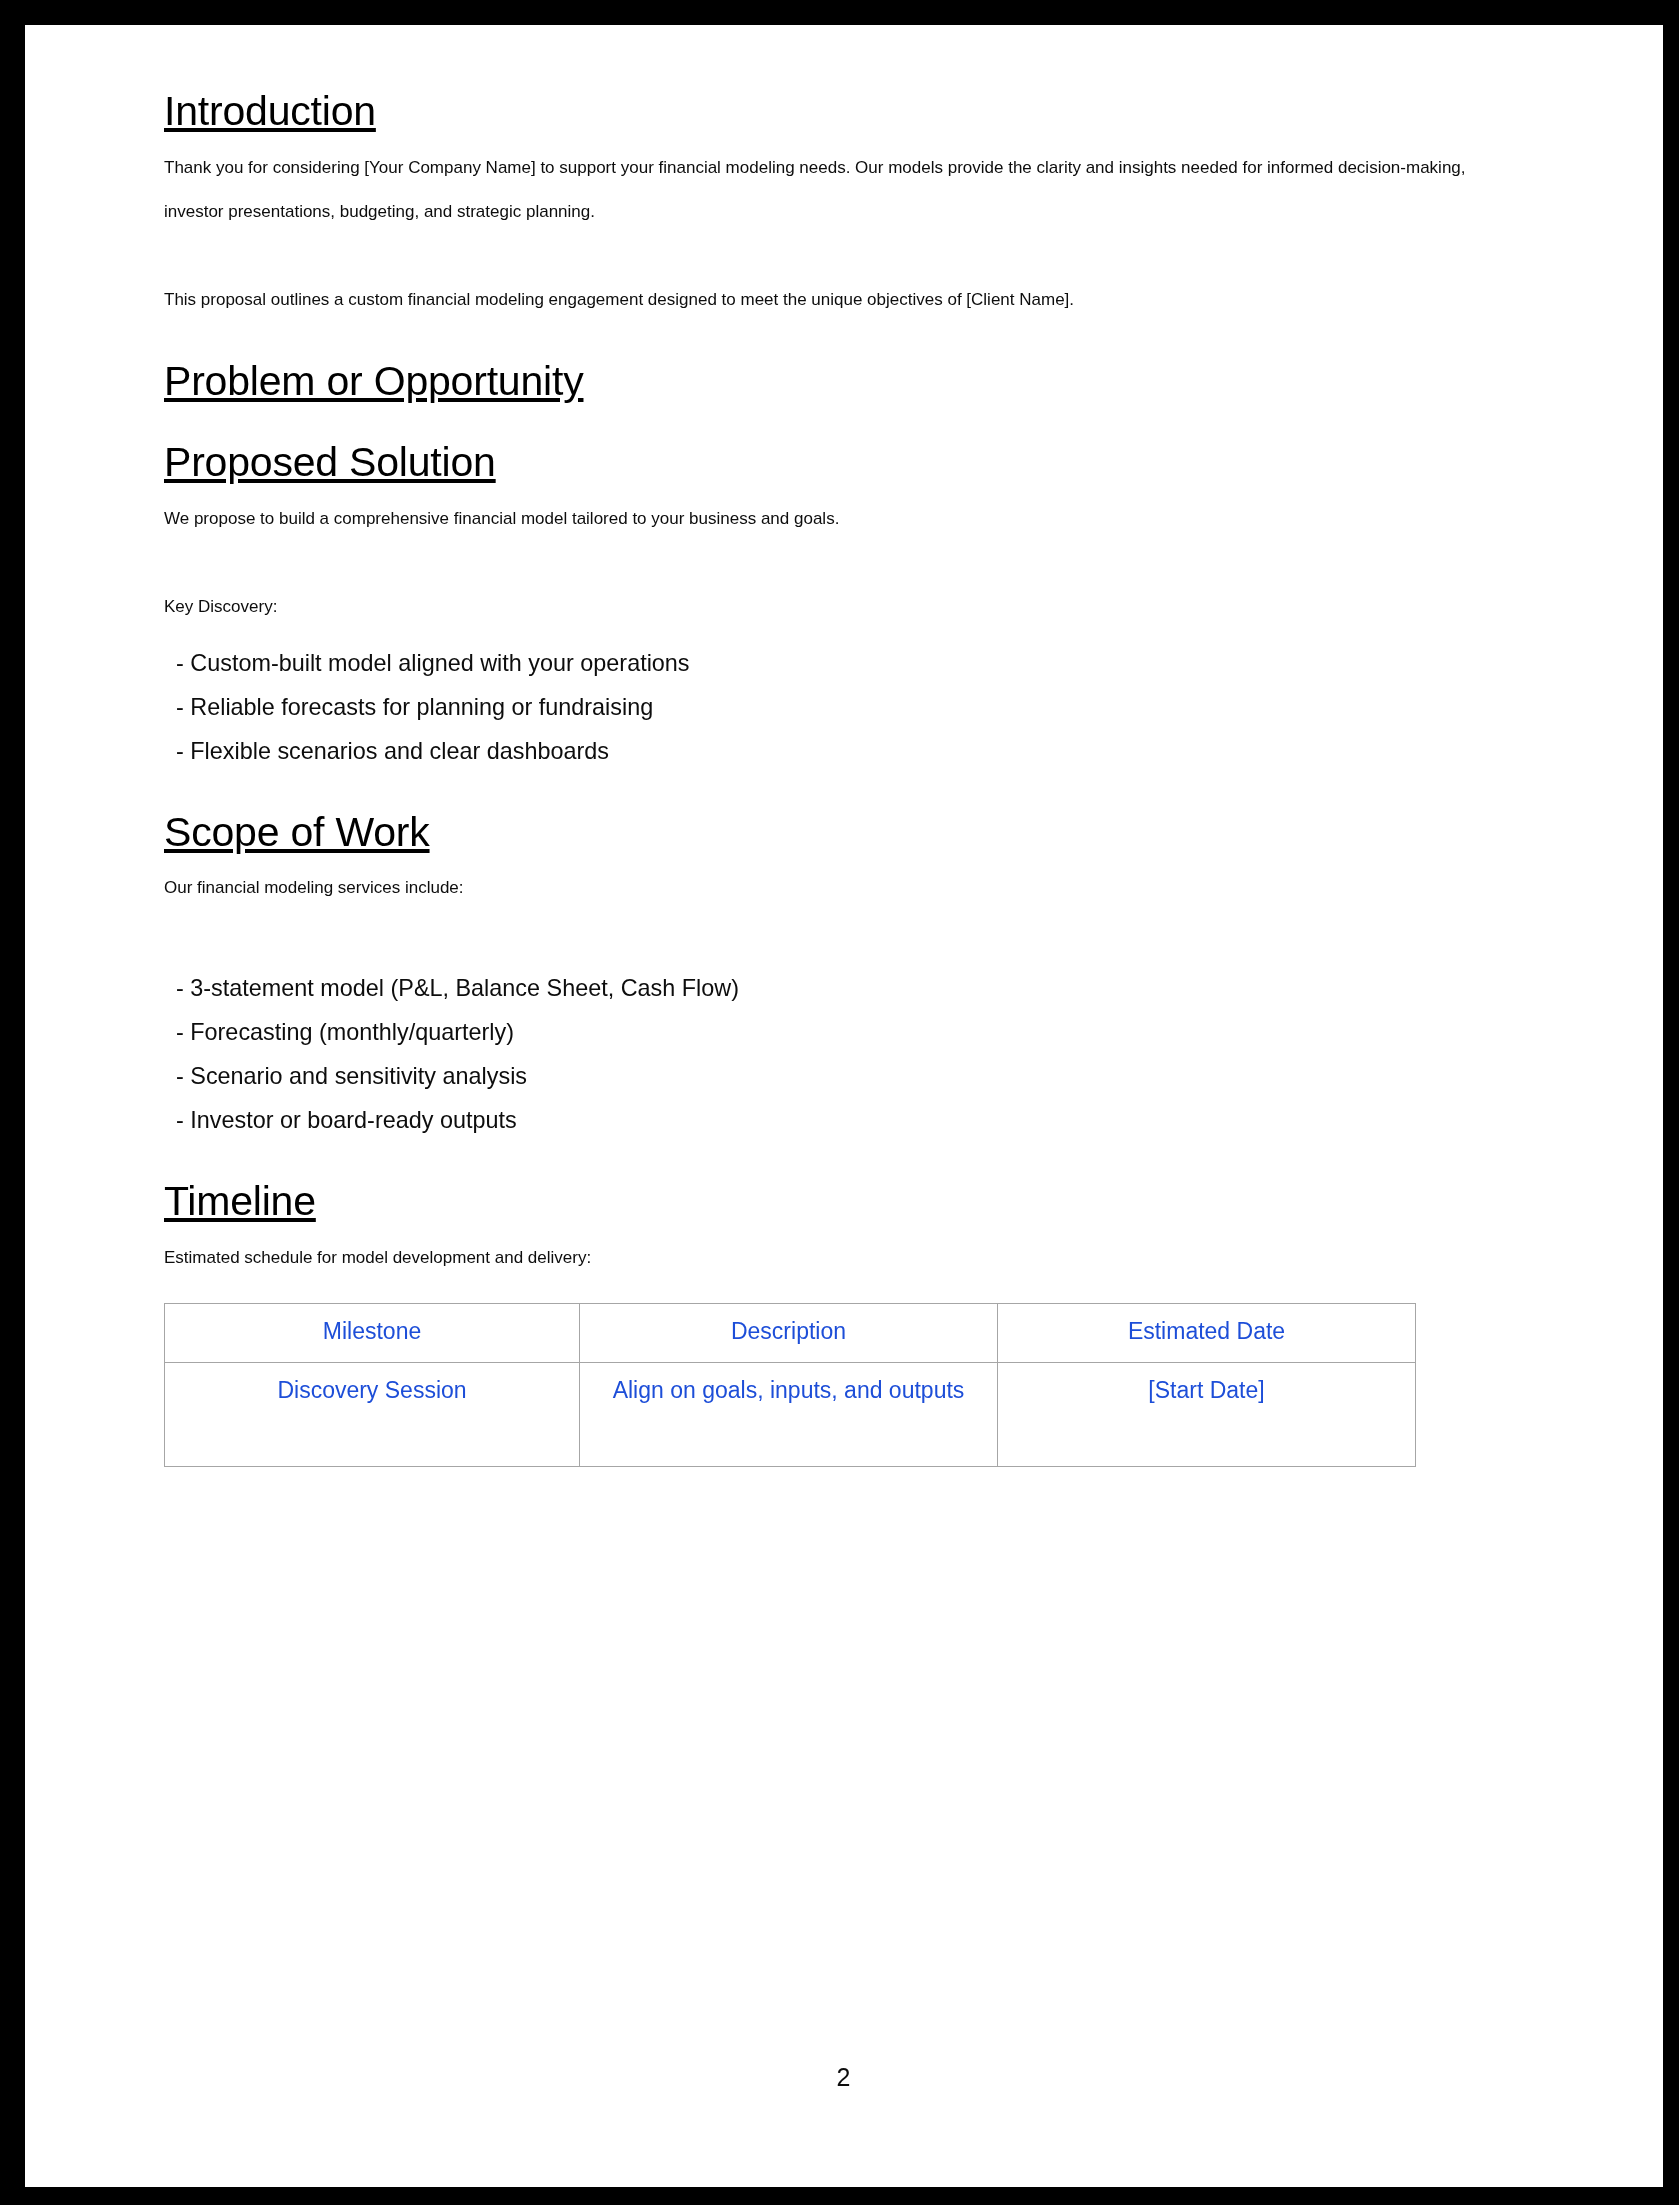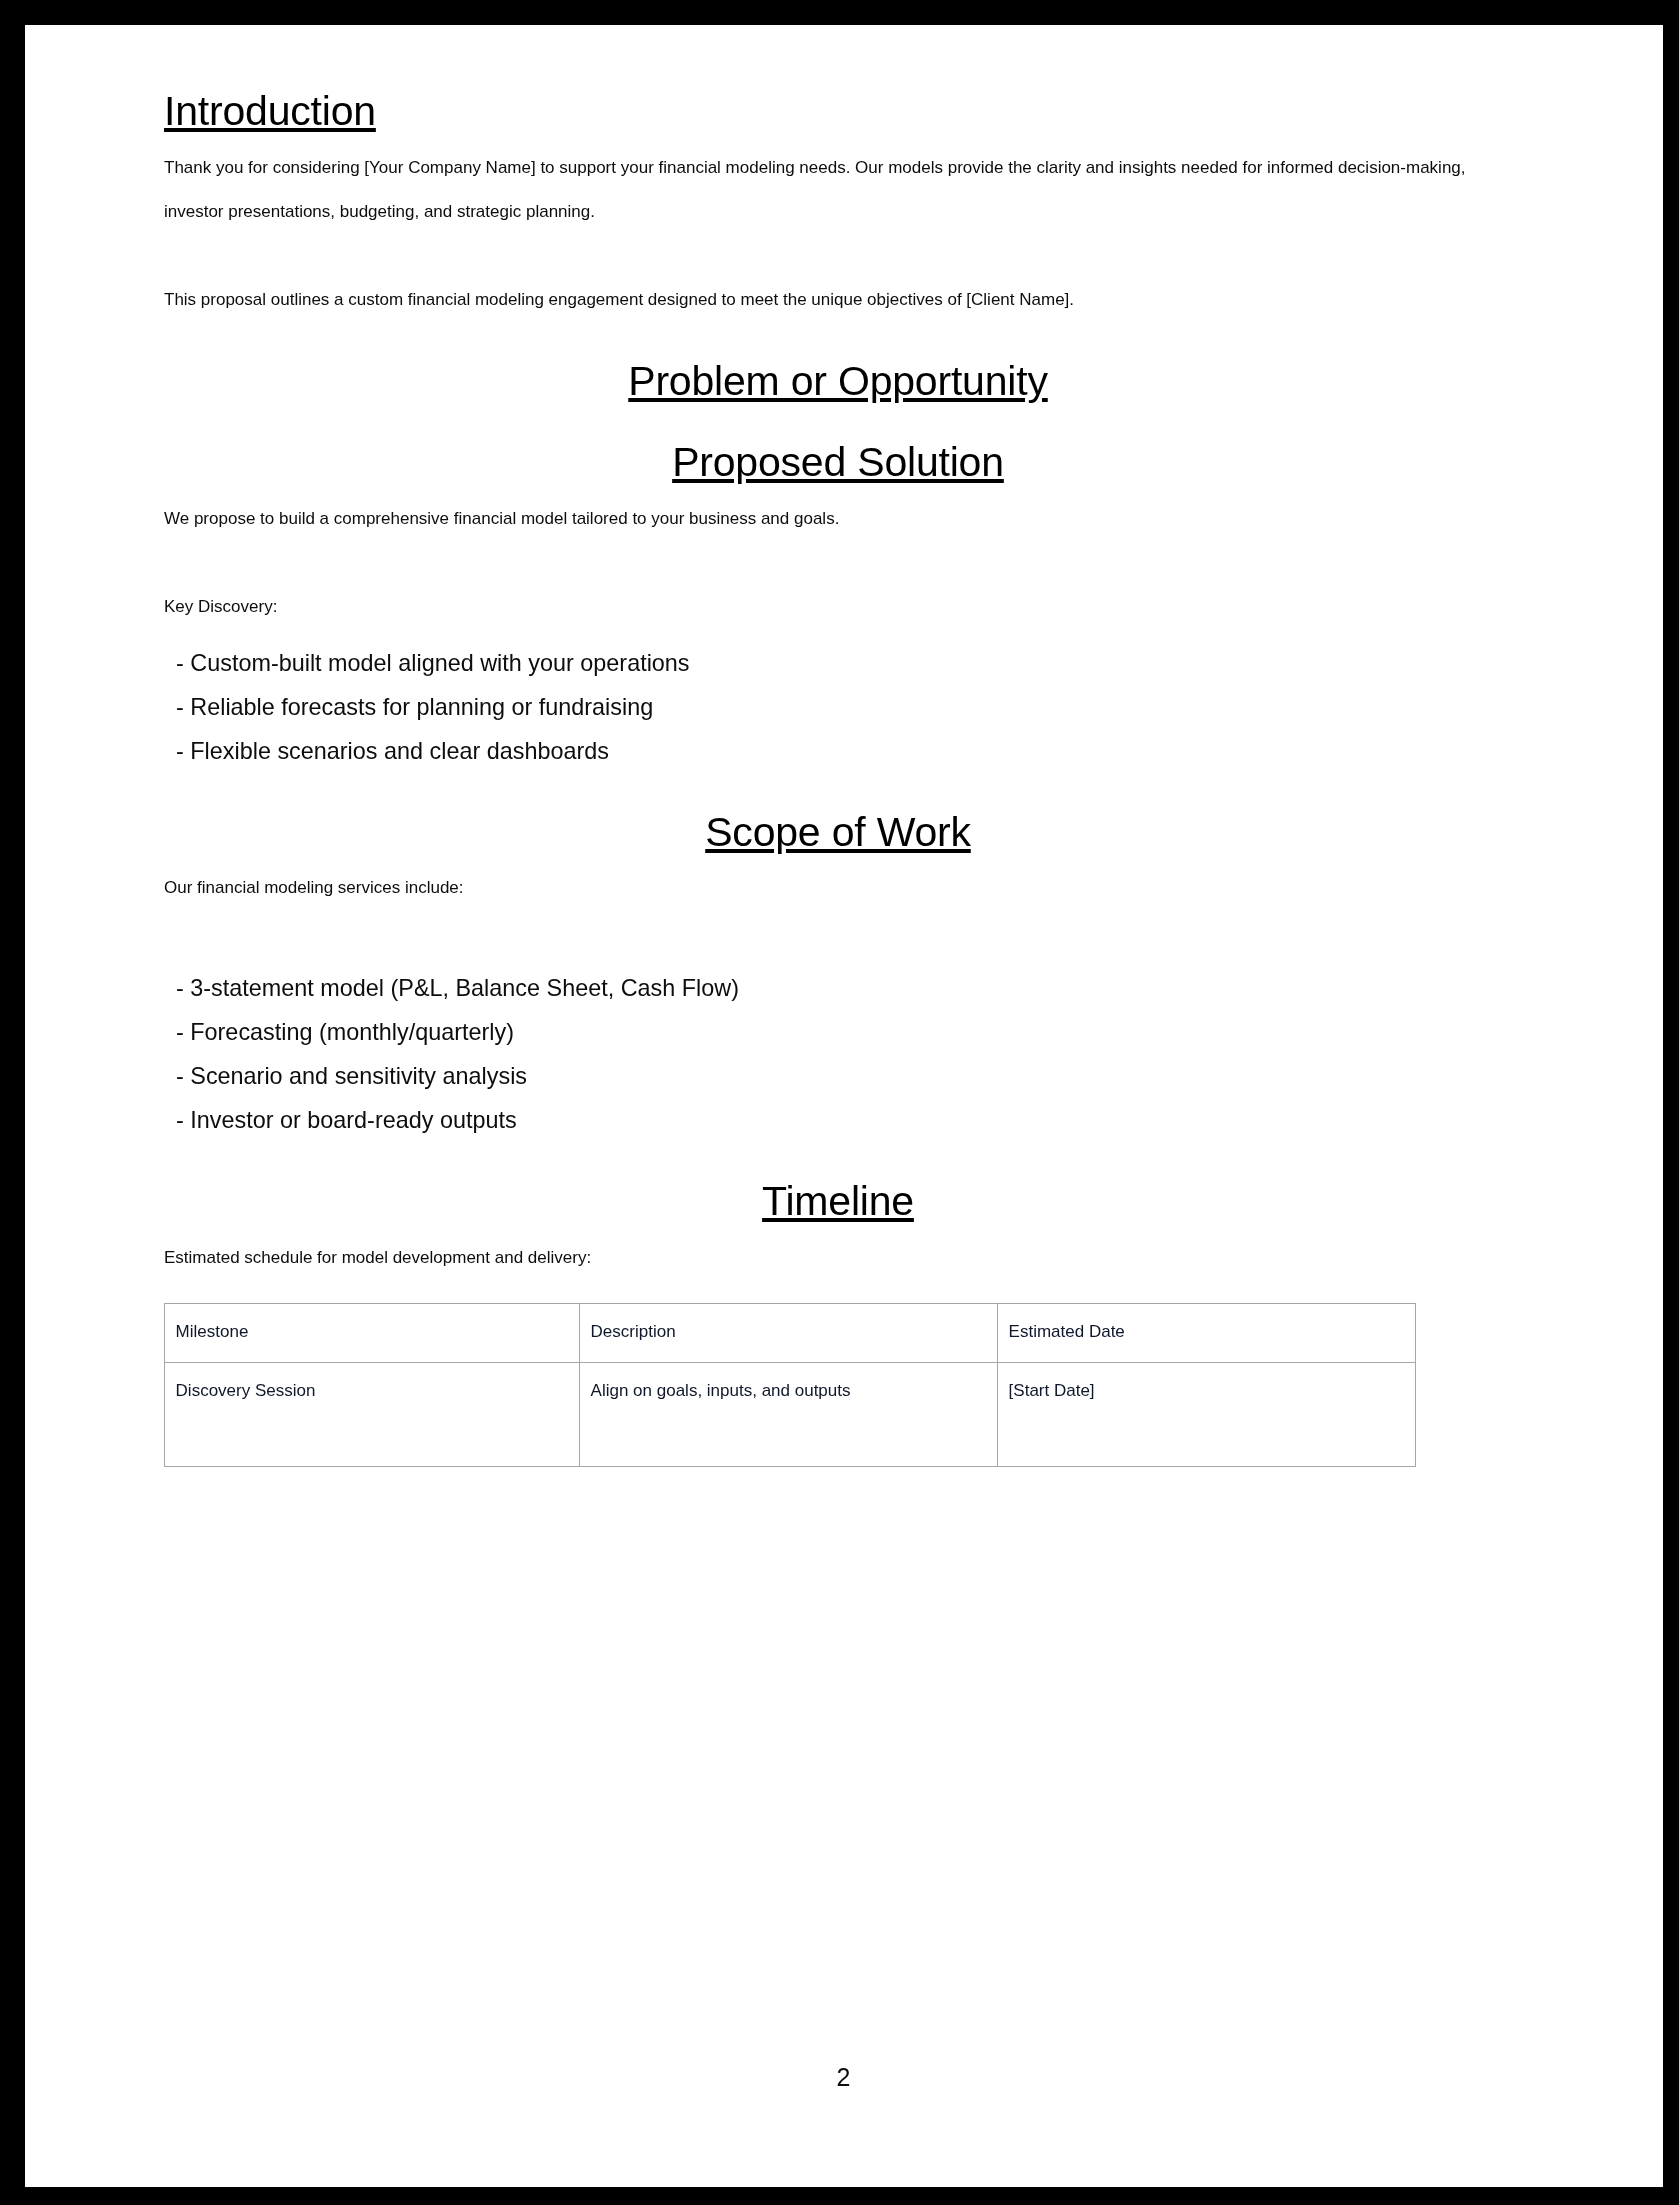--- a/index.html
+++ b/index.html
@@ -53,21 +53,20 @@
     font-size: 41px;
     line-height: 1.08;
     letter-spacing: -0.2px;
     color: #000000;
     margin: 0 0 12.4px 0;
     padding: 0;
     text-decoration: underline;
   }
   .sec-heading.spaced-top {
     margin-top: 37px;
-    text-align: center;
   }
 
   p.body-text {
     font-family: "Liberation Sans", sans-serif;
     font-weight: 400;
     font-size: 17px;
     line-height: 44px;
     color: #0d0d0d;
     margin: 0;
     padding: 0;
@@ -96,23 +95,24 @@
     border-collapse: collapse;
     width: 1251px;
     margin-top: 23px;
     table-layout: fixed;
   }
   table.timeline-table td {
     border: 0.9px solid #a6a6a6;
     vertical-align: top;
     padding: 7px 10.6px 8.8px 10.6px;
     font-family: "Liberation Sans", sans-serif;
-    font-size: 17px;
+    font-size: 23px;
     line-height: 41px;
-    color: #0f172a;
+    color: #1d4ed8;
+    text-align: center;
   }
   table.timeline-table tr.head-row td {
     height: 42px;
   }
   table.timeline-table tr.data-row td {
     height: 88px;
   }
   col.c-milestone { width: 415px; }
   col.c-description { width: 418px; }
   col.c-date { width: 418px; }

